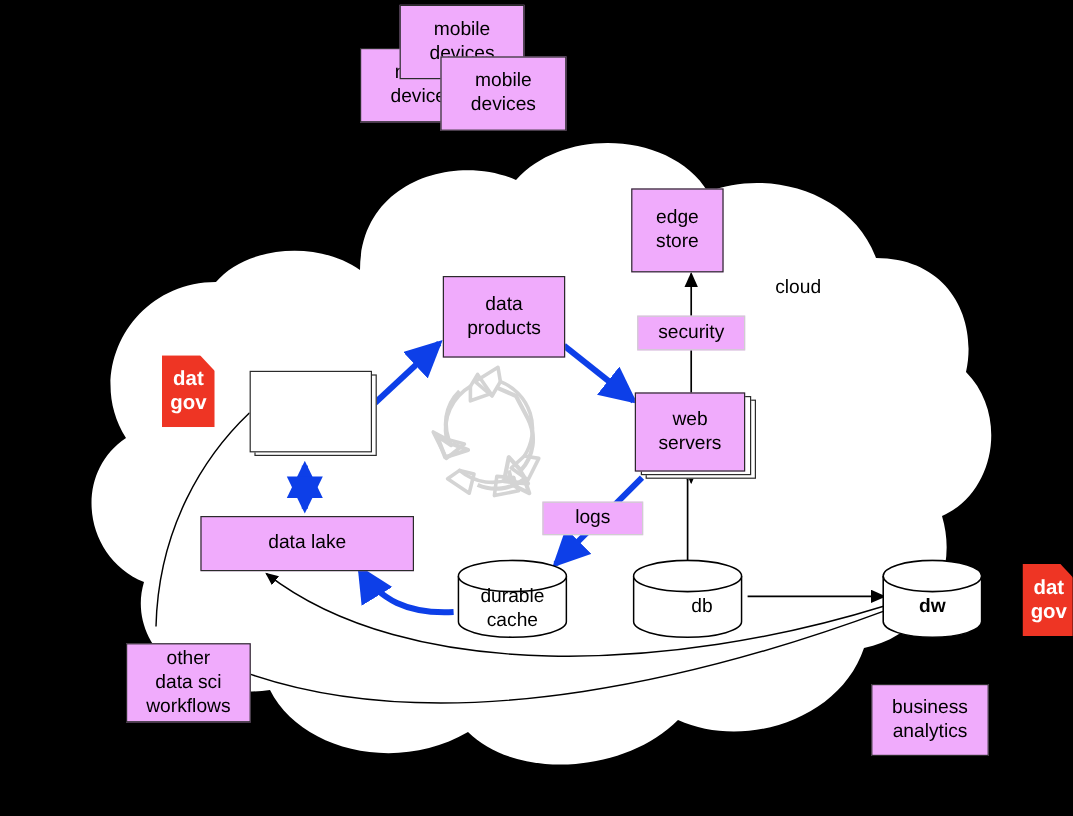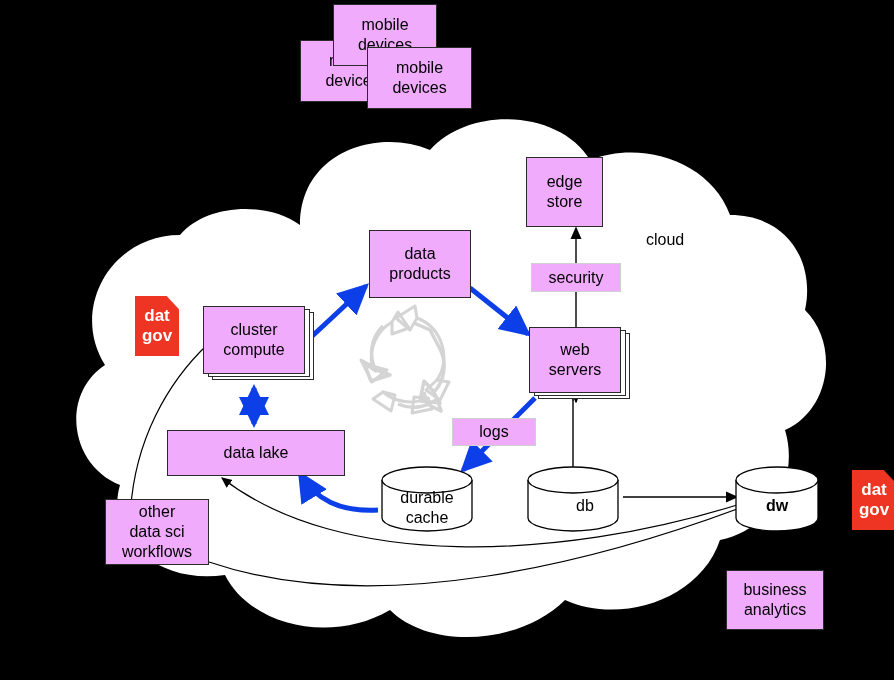--- a/index.html
+++ b/index.html
@@ -199,25 +199,20 @@
   </div>
 
   <div class="box box-dark" style="left:369px; top:230px; width:102px; height:68px; z-index:6;">
     <span>
       <span>data</span><br><span>products</span>
     </span>
   </div>
 
   <div class="stack-shadow" style="left:212px; top:312px; width:102px; height:68px; z-index:5;"></div>
   <div class="stack-shadow" style="left:208px; top:309px; width:102px; height:68px; z-index:6;"></div>
-  <div class="box box-dark" style="left:203px; top:306px; width:102px; height:68px; z-index:7;">
-    <span>
-      <span>cluster</span><br><span>compute</span>
-    </span>
-  </div>
 
   <div class="stack-shadow" style="left:538px; top:333px; width:92px; height:66px; z-index:5;"></div>
   <div class="stack-shadow" style="left:534px; top:330px; width:92px; height:66px; z-index:6;"></div>
   <div class="box box-dark" style="left:529px; top:327px; width:92px; height:66px; z-index:7;">
     <span>
       <span>web</span><br><span>servers</span>
     </span>
   </div>
 
   <div class="box box-dark" style="left:167px; top:430px; width:178px; height:46px; z-index:6;">
@@ -247,21 +242,21 @@
   </div>
 
   <div class="cyl" style="left:735px; top:466px; width:84px; height:66px; z-index:7;">
     <svg width="84" height="66">
       <path d="M 1,14 L 1,52 A 41 13 0 0 0 83,52 L 83,14" fill="#ffffff" stroke="#000000" stroke-width="1.3"></path>
       <ellipse cx="42" cy="14" rx="41" ry="13" fill="#ffffff" stroke="#000000" stroke-width="1.3"></ellipse>
     </svg>
     <div class="cyl-label" style="top:30px;font-weight:bold;">dw</div>
   </div>
 
-  <div class="box box-dark" style="left:105px; top:499px; width:104px; height:66px; z-index:7;">
+  <div class="box box-dark" style="left:105px; top:536px; width:104px; height:66px; z-index:7;">
     <span>
       <span>other</span><br><span>data sci</span><br><span>workflows</span>
     </span>
   </div>
 
   <div class="box box-dark" style="left:726px; top:570px; width:98px; height:60px; z-index:7;">
     <span>
       <span>business</span><br><span>analytics</span>
     </span>
   </div>

